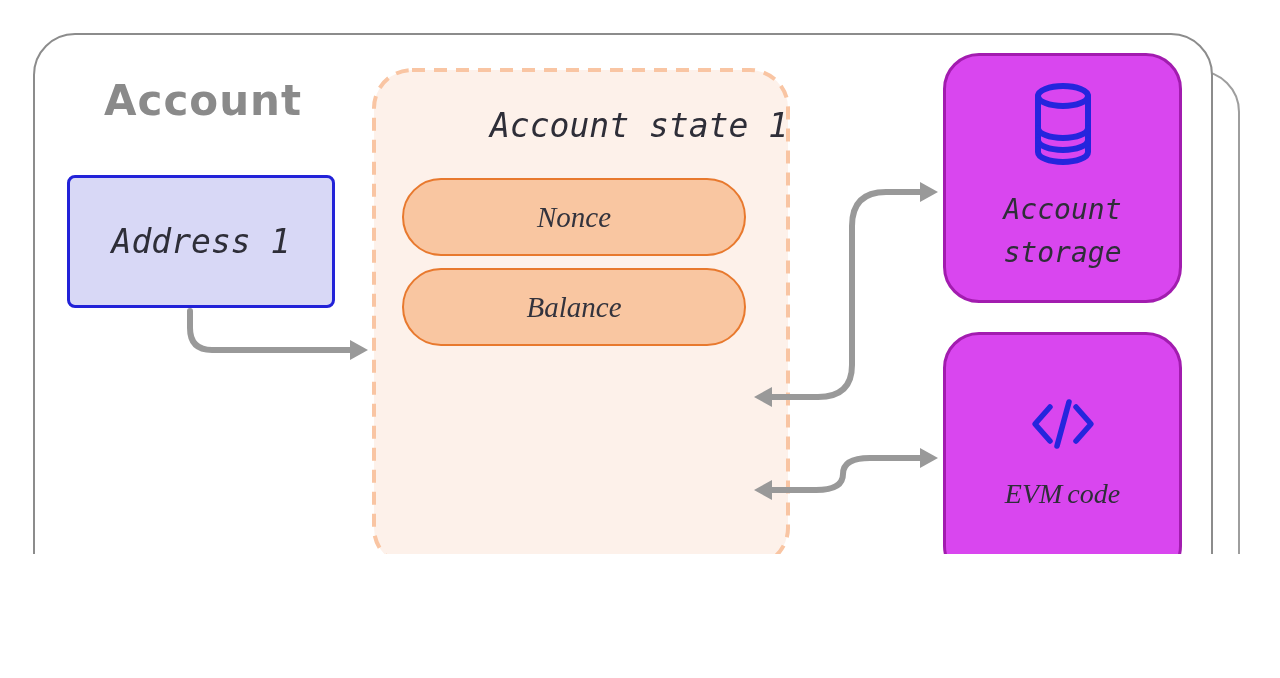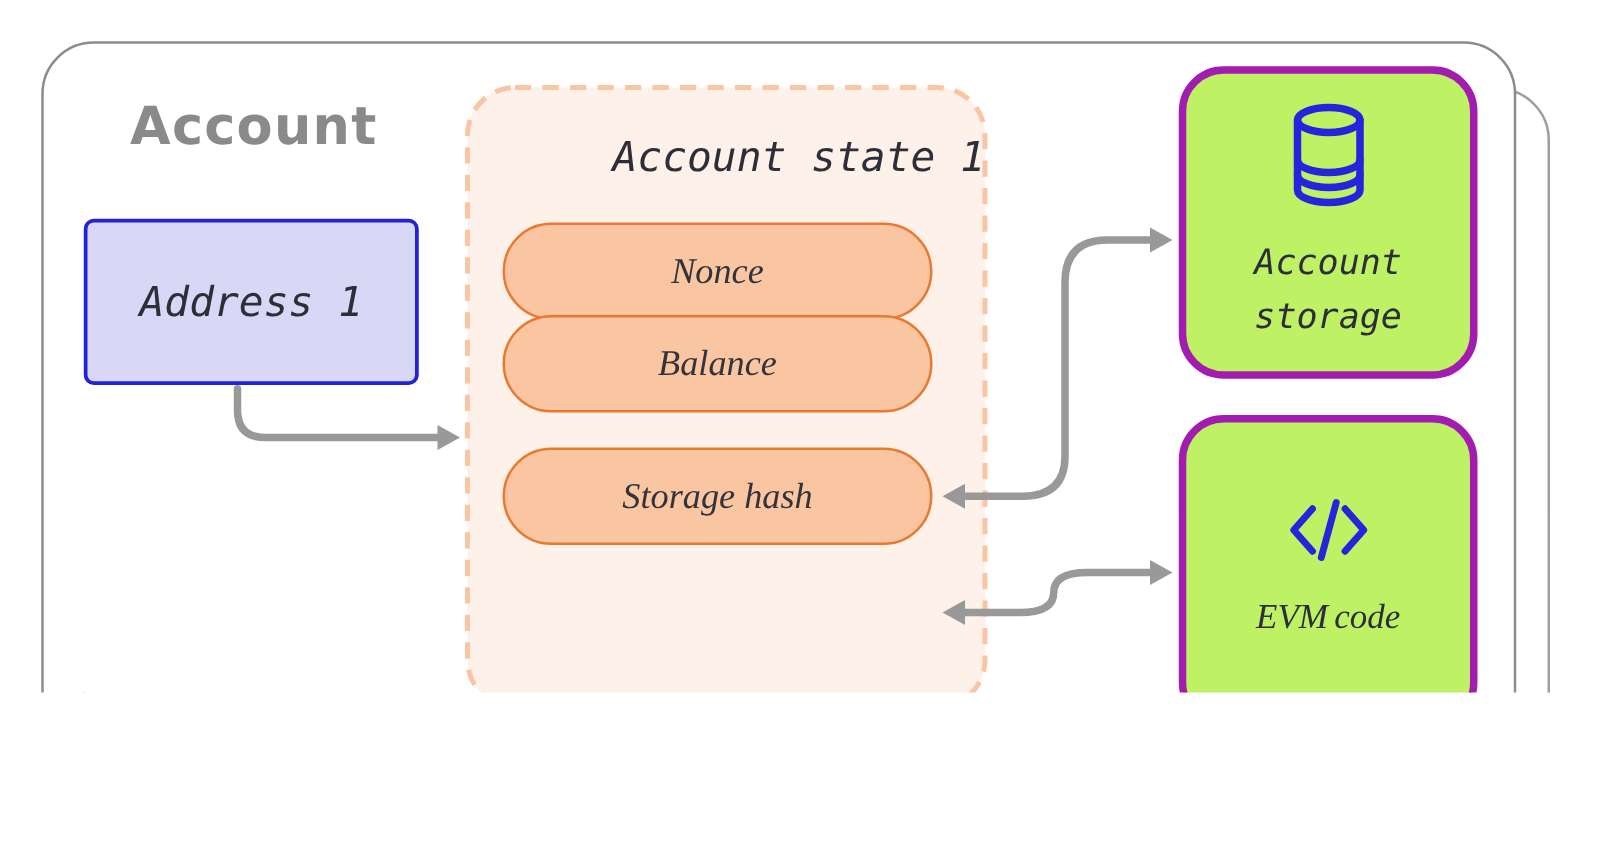--- a/index.html
+++ b/index.html
@@ -32,24 +32,24 @@
   .state-title{
     position:absolute;left:374px;top:106px;width:414px;z-index:3;
     text-align:right;font-style:italic;font-size:33px;
   }
   .pill{
     position:absolute;left:402px;width:344px;height:78px;z-index:3;
     background:#f9c6a1;border:2px solid #e8792e;border-radius:39px;
     display:flex;align-items:center;justify-content:center;box-sizing:border-box;
     font-style:italic;font-size:29px;color:#33333d;font-family:Liberation Serif, serif;
   }
-  .pill-0{top:178px;} .pill-1{top:252px;} .pill-2{top:358px;} .pill-3{top:448px;}
+  .pill-0{top:178px;} .pill-1{top:268px;} .pill-2{top:358px;} .pill-3{top:448px;}
   .side-box{
     position:absolute;left:943px;width:239px;height:250px;z-index:3;
-    background:#bef264;border:6px solid #a21caf;border-radius:36px;
+    background:#d946ef;border:3px solid #a21caf;border-radius:36px;
     display:flex;flex-direction:column;align-items:center;justify-content:center;
     box-sizing:border-box;gap:22px;
   }
   .storage-box{top:53px;} .code-box{top:332px;font-family:Liberation Serif, serif;}
   .side-label{
     width:190px;text-align:center;font-style:italic;font-size:28px;line-height:1.55;
     word-spacing:-2px;
   }
   .icon-wrap{display:block;line-height:0;}
 </style>
@@ -90,23 +90,20 @@
   </div>
 
   <div class="state-title">Account state 1</div>
 
   <div class="pill pill-0">
     <span>Nonce</span>
   </div>
   <div class="pill pill-1">
     <span>Balance</span>
   </div>
-  <div class="pill pill-2">
-    <span>Storage hash</span>
-  </div>
 
   <div class="side-box storage-box">
     <span class="icon-wrap">
       <svg width="64" height="84" viewBox="0 0 64 84" fill="none" stroke="#2525dd" stroke-width="6" stroke-linecap="round">
         <ellipse cx="32" cy="14" rx="25" ry="10"></ellipse>
         <path d="M7 14 V70 A25 10 0 0 0 57 70 V14"></path>
         <path d="M7 46 A25 10 0 0 0 57 46"></path>
         <path d="M7 58 A25 10 0 0 0 57 58"></path>
       </svg>
     </span>

